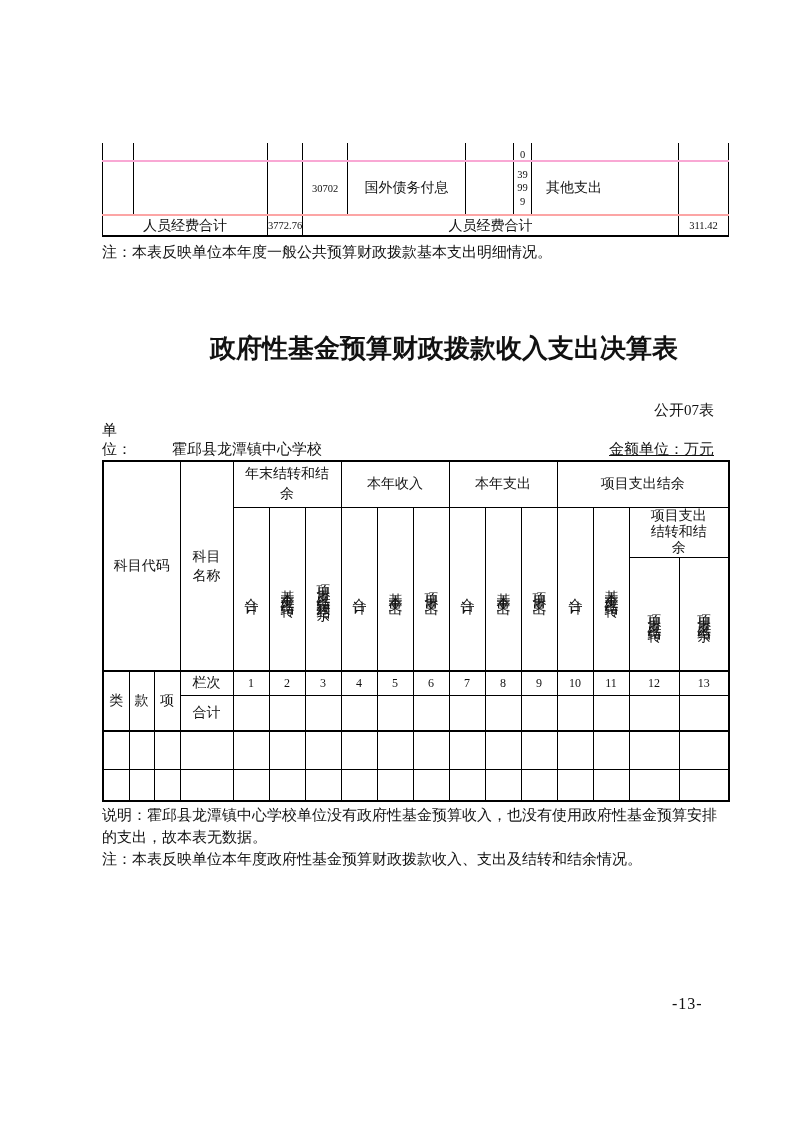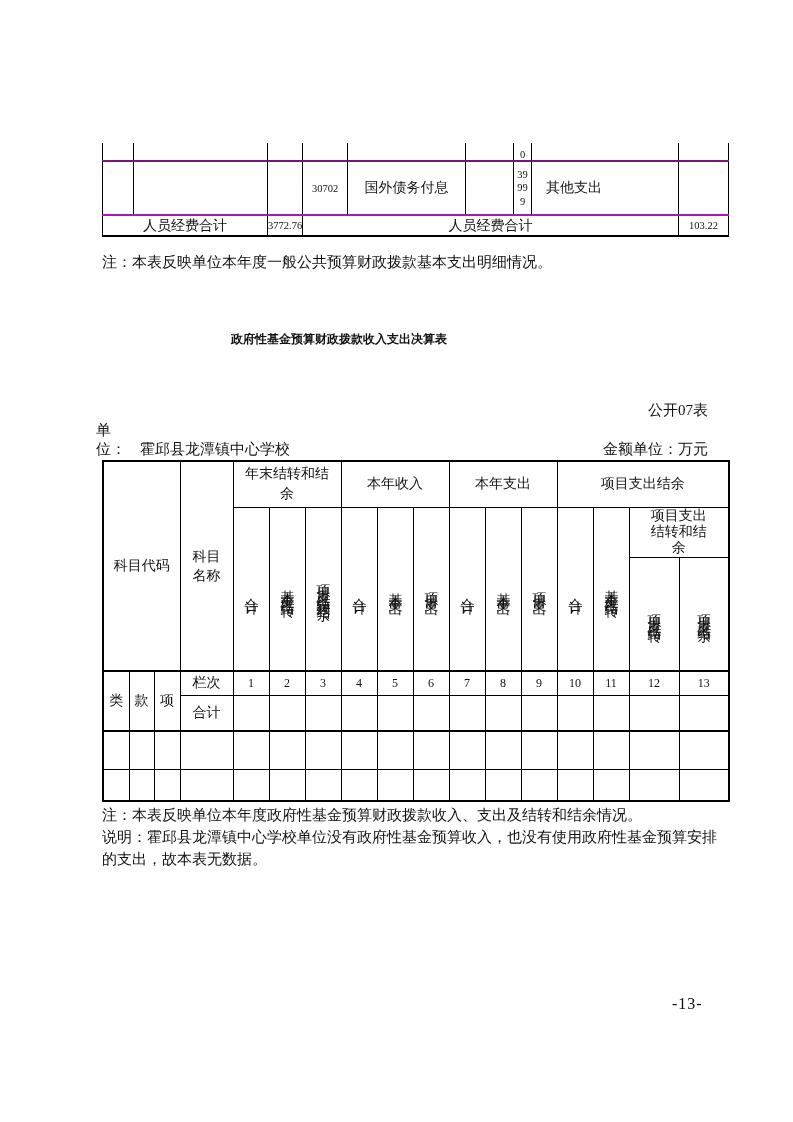--- a/index.html
+++ b/index.html
@@ -12,40 +12,40 @@
   table { border-collapse:collapse; table-layout:fixed; }
   td { border:1px solid #000; text-align:center; vertical-align:middle;
        font-size:14px; padding:0; overflow:hidden; }
 
   
   .top-block { position:absolute; top:143px; left:102px; width:626px; }
   .top-table { width:626px; border-bottom:2px solid #000; }
   .top-table .r-partial td { border-top:none; }
   .r-partial { height:18px; }
   .r-debt  { height:54px; }
-  .r-debt td  { border-top:2px solid #701a75; }
+  .r-debt td  { border-top:2px solid #f9a8d4; }
   .r-totals { height:21px; }
-  .r-totals td { border-top:2px solid #a21caf; }
+  .r-totals td { border-top:2px solid #fca5a5; }
   .num { font-size:10.5px; }
   .clip-val { vertical-align:bottom; line-height:1.05; }
   .brk { word-break:break-all; line-height:1.3; padding:0 2px; }
   .cell-left { text-align:left; padding-left:14px;font-family:Liberation Serif, serif; }
-  .top-note { margin-top:16px; font-size:15px; line-height:18px; }
-
-  
-  .doc-title { position:absolute; top:331px; left:0; width:678px; text-align:center;
+  .top-note { margin-top:6px; font-size:15px; line-height:18px; }
+
+  
+  .doc-title { position:absolute; top:331px; left:0; width:678px; text-align:right;
                font-family:"Liberation Sans","DejaVu Sans",sans-serif;
-               font-weight:bold; font-size:12px; }
-  .meta { position:absolute; top:401px; left:96px; width:626px; font-size:15px; }
+               font-weight:bold; font-size:26px; }
+  .meta { position:absolute; top:401px; left:102px; width:626px; font-size:15px; }
   .table-code { text-align:right; padding-right:14px; line-height:19px; }
   .unit-row { display:flex; justify-content:space-between; align-items:flex-end; margin-top:1px; }
   .unit-left { display:flex; align-items:flex-end; }
   .unit-label span { display:block; line-height:19px; }
-  .unit-name { margin-left:14px; line-height:19px; }
-  .amount-unit { padding-right:14px; line-height:19px; }
+  .unit-name { margin-left:40px; line-height:19px; }
+  .amount-unit { padding-right:14px; line-height:19px;text-decoration:underline; }
 
   
   .main-table { position:absolute; top:460px; left:102px; width:626px; border:2px solid #000; }
   .r-h1  { height:46px; }
   .r-h2a { height:50px;padding-left:15px; }
   .r-h2b { height:114px; }
   .r-lanci { height:24px; }
   .r-heji  { height:36px; }
   .r-e1 { height:38px; }
   .r-e2 { height:32px; }
@@ -102,21 +102,21 @@
         <td>国外债务付息</td>
         <td></td>
         <td class="num brk">39999</td>
         <td class="cell-left">其他支出</td>
         <td></td>
       </tr>
       <tr class="r-totals">
         <td colspan="2">人员经费合计</td>
         <td class="num">3772.76</td>
         <td colspan="5">人员经费合计</td>
-        <td class="num">103.22</td>
+        <td class="num">311.42</td>
       </tr>
     </tbody>
       </table>
     <div class="top-note">注：本表反映单位本年度一般公共预算财政拨款基本支出明细情况。</div>
   </div>
 
   <div class="doc-title">政府性基金预算财政拨款收入支出决算表</div>
 
   <div class="meta">
     <div class="table-code">公开07表</div>
@@ -249,19 +249,19 @@
       <td></td>
       <td></td>
       <td></td>
       <td></td>
       <td></td>
     </tr>
   </tbody>
     </table>
 
   <div class="bottom-notes">
+    <div>说明：霍邱县龙潭镇中心学校单位没有政府性基金预算收入，也没有使用政府性基金预算安排的支出，故本表无数据。</div>
     <div>注：本表反映单位本年度政府性基金预算财政拨款收入、支出及结转和结余情况。</div>
-    <div>说明：霍邱县龙潭镇中心学校单位没有政府性基金预算收入，也没有使用政府性基金预算安排的支出，故本表无数据。</div>
   </div>
 
   <div class="page-number">-13-</div>
 
 </div>
 
 </body></html>

